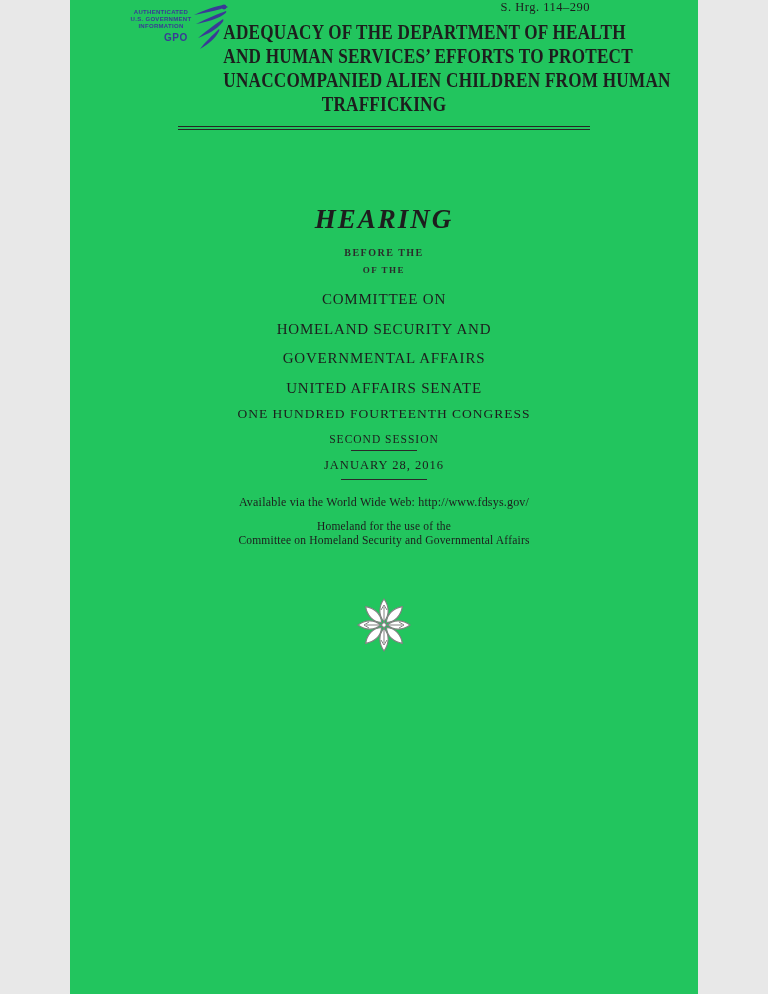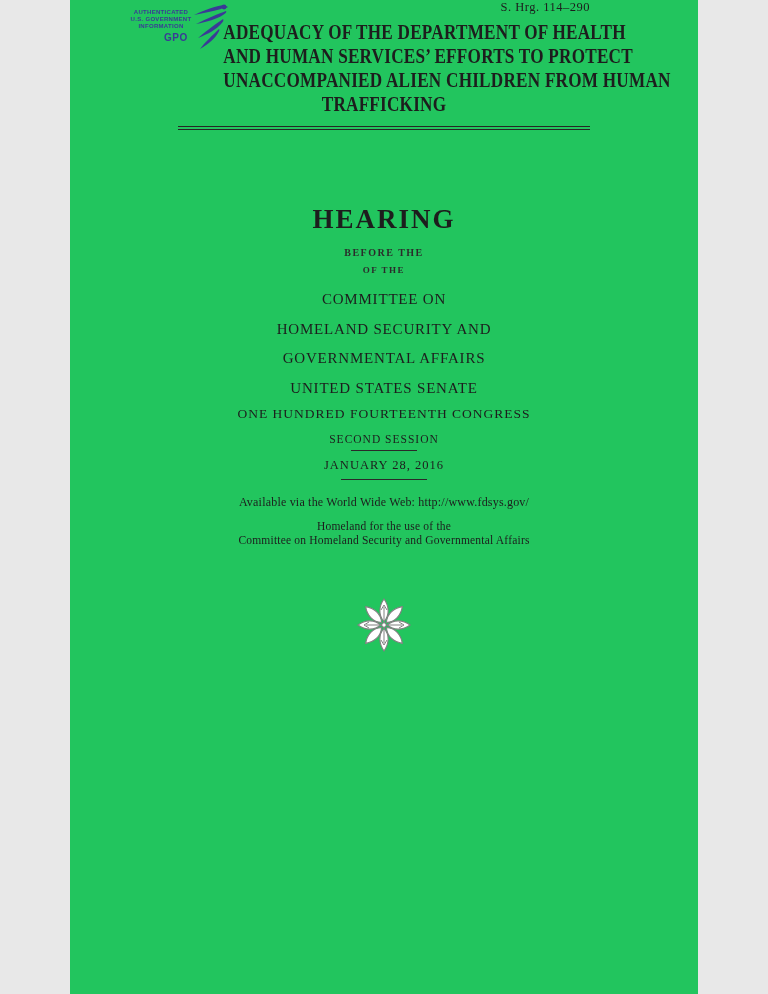--- a/index.html
+++ b/index.html
@@ -75,20 +75,21 @@
     height: 4px;
     border-top: 1.6px solid #262626;
     border-bottom: 1.2px solid #262626;
   }
   .hearing-heading {
     margin-top: 74px;
     font-weight: bold;
     font-size: 27px;
     line-height: 30px;
     letter-spacing: 2px;
+    font-style: italic;
   }
   .before-the {
     margin-top: 13px;
     font-size: 10px;
     line-height: 11px;
     letter-spacing: 1.5px;
     font-weight: bold;
     color: #2b2b2b;
     font-family: Liberation Serif, serif;
   }
@@ -199,21 +200,21 @@
 
     <div class="before-the">BEFORE THE</div>
 
 
     <div class="of-the">OF THE</div>
 
     <div class="committee-lines">
       <div>COMMITTEE ON</div>
       <div>HOMELAND SECURITY AND</div>
       <div>GOVERNMENTAL AFFAIRS</div>
-      <div>UNITED STATES SENATE</div>
+      <div>UNITED AFFAIRS SENATE</div>
     </div>
 
     <div class="congress">ONE HUNDRED FOURTEENTH CONGRESS</div>
 
     <div class="session">SECOND SESSION</div>
     <div class="short-rule-1"></div>
 
     <div class="hearing-date">JANUARY 28, 2016</div>
     <div class="short-rule-2"></div>
 

